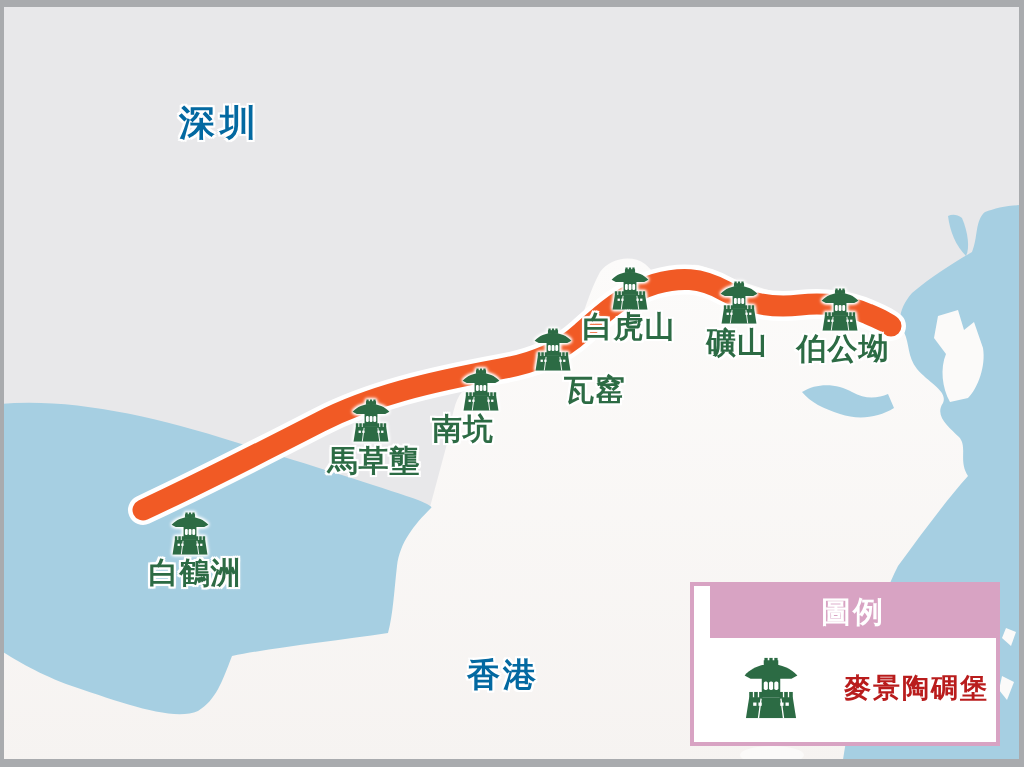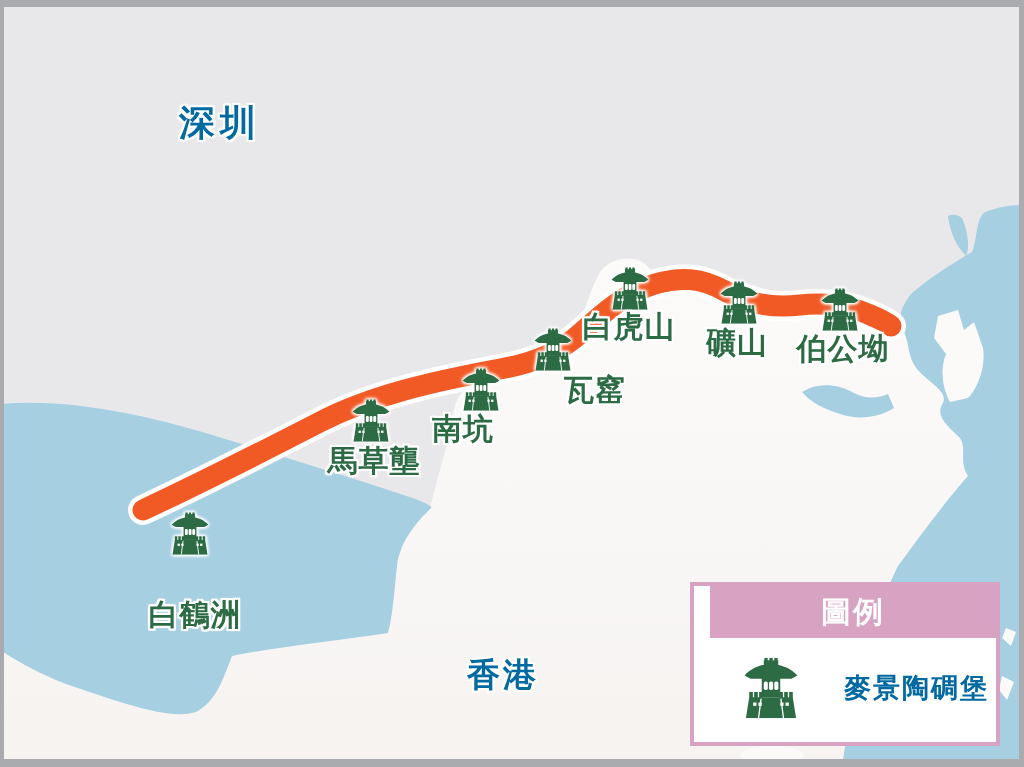--- a/index.html
+++ b/index.html
@@ -16,21 +16,21 @@
     filter:drop-shadow(0 0 1.5px #fff) drop-shadow(0 0 1.5px #fff) drop-shadow(0 0 1px #fff);}
   .place-label{position:absolute;z-index:4;transform:translateX(-50%);color:var(--green);
     font-size:30px;font-weight:700;letter-spacing:1px;white-space:nowrap;
     text-shadow:-2px -2px 0 #fff,2px -2px 0 #fff,-2px 2px 0 #fff,2px 2px 0 #fff,0 -2px 0 #fff,0 2px 0 #fff,-2px 0 0 #fff,2px 0 0 #fff,0 0 4px #fff;}
   #legend{position:absolute;left:690px;top:582px;width:310px;height:164px;z-index:6;
     background:#fff;border:4px solid var(--pink);box-sizing:border-box;padding-left:16px;}
   #legend-header{height:52px;background:var(--pink);color:#fff;font-size:30px;font-weight:700;
     letter-spacing:2px;text-align:center;line-height:52px;}
   #legend-body{display:flex;align-items:center;height:100px;}
   #legend-body .legend-icon{width:66px;height:62px;margin-left:28px;flex:0 0 auto;}
-  #legend-item-label{margin-left:40px;font-size:27px;font-weight:600;color:#0369a1;letter-spacing:2px;}
+  #legend-item-label{margin-left:40px;font-size:27px;font-weight:600;color:#b91c1c;letter-spacing:2px;}
   #frame{position:absolute;left:0;top:0;right:0;bottom:0;z-index:9;pointer-events:none;
     border-style:solid;border-color:#a9abae;border-width:7px 5px 8px 4px;box-sizing:border-box;}
 </style>
 </head>
 <body>
 
 <div id="stage">
 
   <svg id="base-svg" width="1024" height="767" viewBox="0 0 1024 767">
     <defs>
@@ -151,21 +151,21 @@
   </svg>
 
   <div class="region-label" id="label-shenzhen">深圳</div>
   <div class="region-label" id="label-hongkong">香港</div>
 
 
   <div id="markers">
   <svg class="fort-marker" viewBox="0 0 100 92" style="left: 167px; top: 512px;">
         <use href="#fort"></use>
       </svg>
-  <span class="place-label" style="left: 195px; top: 553px; margin-top: 42px;">白鶴洲</span>
+  <span class="place-label" style="left: 195px; top: 553px;">白鶴洲</span>
 
   <svg class="fort-marker" viewBox="0 0 100 92" style="left: 348px; top: 399px;">
         <use href="#fort"></use>
       </svg>
   <span class="place-label" style="left: 374px; top: 441px;">馬草壟</span>
 
   <svg class="fort-marker" viewBox="0 0 100 92" style="left: 458px; top: 368px;">
         <use href="#fort"></use>
       </svg>
   <span class="place-label" style="left: 463px; top: 409px;">南坑</span>

